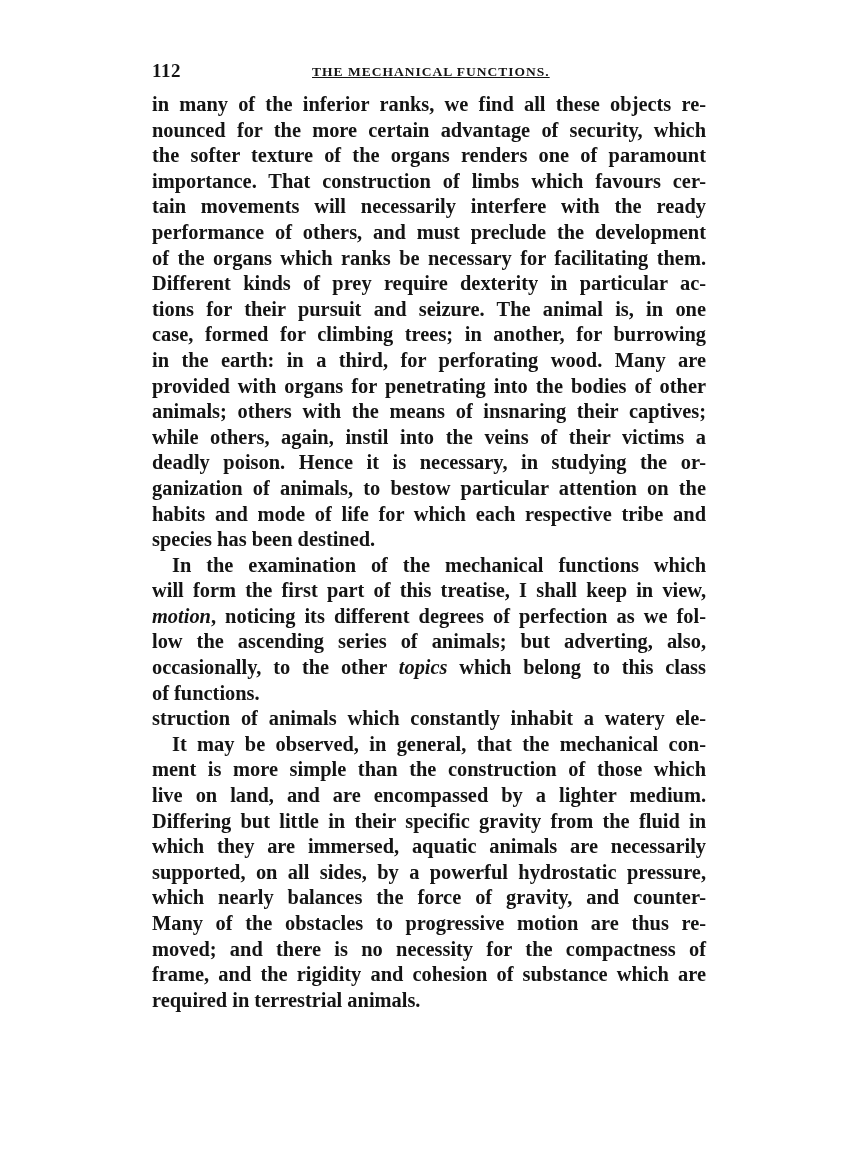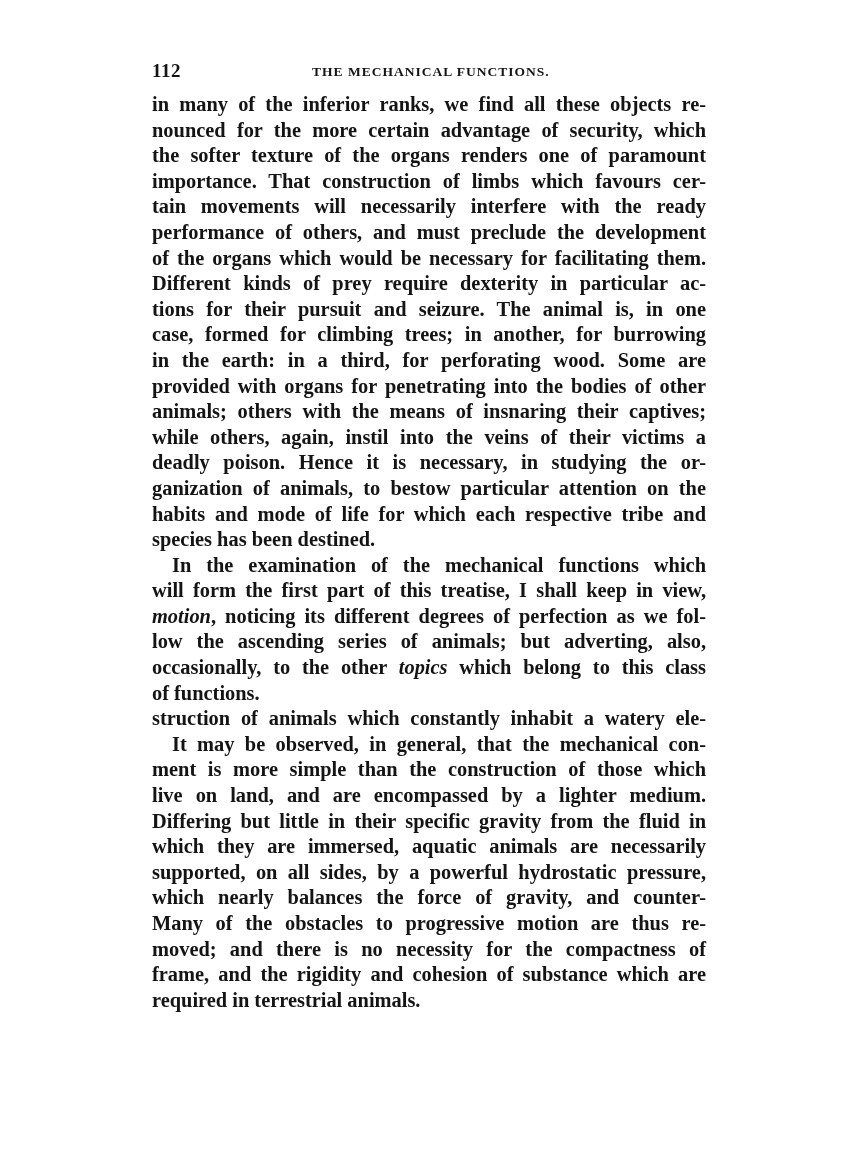--- a/index.html
+++ b/index.html
@@ -37,20 +37,21 @@
     }
     .running-title {
       position: absolute;
       left: 160px;
       top: 8px;
       font-size: 13.5px;
       font-weight: bold;
       letter-spacing: 1px;
       font-variant: small-caps;
       text-transform: uppercase;
+      text-decoration: underline;
     }
     .body-text {
       font-size: 20.4px;
       line-height: 25.6px;
       text-align: justify;
       font-weight: bold;
     }
     .line {
       display: block;
       white-space: nowrap;
@@ -75,25 +76,25 @@
     <span class="running-title">THE MECHANICAL FUNCTIONS.</span>
   </div>
   <div class="body-text" id="body-text">
       <div>
         <span class="line">in many of the inferior ranks, we find all these objects re-</span>
         <span class="line">nounced for the more certain advantage of security, which</span>
         <span class="line">the softer texture of the organs renders one of paramount</span>
         <span class="line">importance. That construction of limbs which favours cer-</span>
         <span class="line">tain movements will necessarily interfere with the ready</span>
         <span class="line">performance of others, and must preclude the development</span>
-        <span class="line">of the organs which would be necessary for facilitating them.</span>
+        <span class="line">of the organs which ranks be necessary for facilitating them.</span>
         <span class="line">Different kinds of prey require dexterity in particular ac-</span>
         <span class="line">tions for their pursuit and seizure. The animal is, in one</span>
         <span class="line">case, formed for climbing trees; in another, for burrowing</span>
-        <span class="line">in the earth: in a third, for perforating wood. Some are</span>
+        <span class="line">in the earth: in a third, for perforating wood. Many are</span>
         <span class="line">provided with organs for penetrating into the bodies of other</span>
         <span class="line">animals; others with the means of insnaring their captives;</span>
         <span class="line">while others, again, instil into the veins of their victims a</span>
         <span class="line">deadly poison. Hence it is necessary, in studying the or-</span>
         <span class="line">ganization of animals, to bestow particular attention on the</span>
         <span class="line">habits and mode of life for which each respective tribe and</span>
         <span class="line last">species has been destined.</span>
       </div>
       <div>
         <span class="line indent">In the examination of the mechanical functions which</span>

